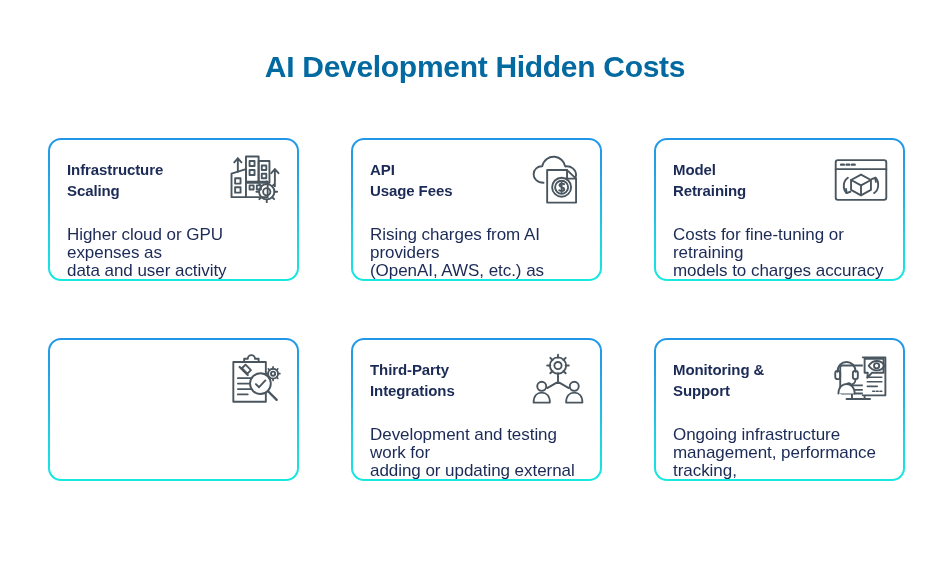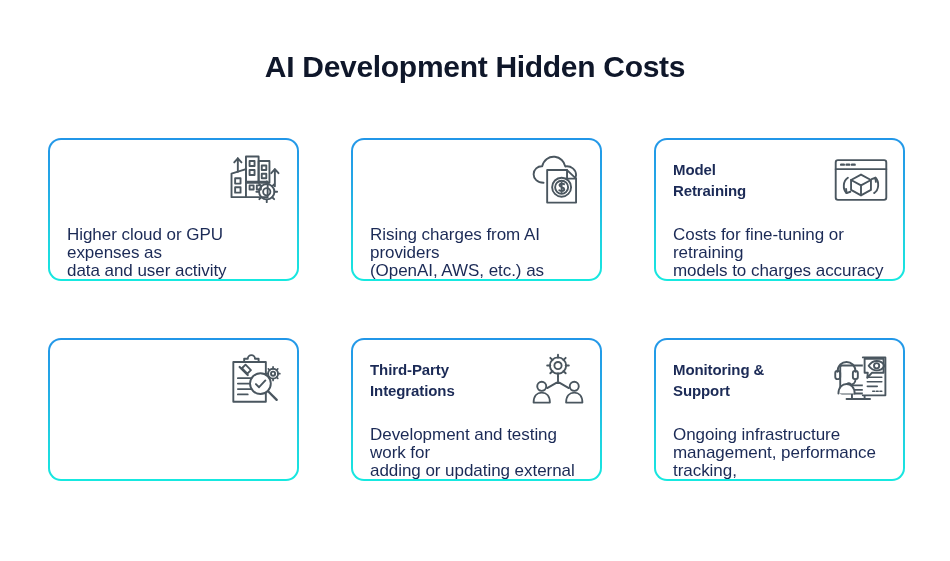--- a/index.html
+++ b/index.html
@@ -17,21 +17,21 @@
 
   .page-title {
     position: absolute;
     left: 0;
     top: 46px;
     width: 950px;
     text-align: center;
     font-size: 30px;
     font-weight: bold;
     letter-spacing: -0.3px;
-    color: #0f172a;
+    color: #0369a1;
     line-height: 42px;
   }
 
   .grid {
     position: absolute;
     left: 48px;
     top: 138px;
     width: 856px;
     display: grid;
     grid-template-columns: 251px 251px 251px;
@@ -96,20 +96,22 @@
 </style>
 </head>
 <body>
 
 <div class="page-title">AI Development Hidden Costs</div>
 
 <div class="grid">
 
   <div class="card">
     <div class="card-inner">
+      <div class="card-heading">Infrastructure
+Scaling</div>
       <div class="card-body">Higher cloud or GPU expenses as
 data and user activity increase.</div>
       <div class="card-icon">
         <svg viewBox="0 0 64 62" fill="none" stroke="#4a565f" stroke-width="2.1" stroke-linecap="round" stroke-linejoin="round">
 
           <path d="M13 22 L13 7 M13 7 L9 11.5 M13 7 L17 11.5"></path>
 
           <path d="M54 38 L54 19 M54 19 L50 23.5 M54 19 L58 23.5"></path>
 
           <rect x="22" y="5" width="14" height="29"></rect>
@@ -131,20 +133,22 @@
           <circle cx="45" cy="44" r="8.5"></circle>
           <circle cx="45" cy="44" r="4"></circle>
           <path d="M45 32.5 L45 35.5 M45 52.5 L45 55.5 M33.5 44 L36.5 44 M53.5 44 L56.5 44 M36.8 35.8 L38.9 37.9 M51.1 50.1 L53.2 52.2 M53.2 35.8 L51.1 37.9 M38.9 50.1 L36.8 52.2"></path>
         </svg>
       </div>
     </div>
   </div>
 
   <div class="card">
     <div class="card-inner">
+      <div class="card-heading">API
+Usage Fees</div>
       <div class="card-body">Rising charges from AI providers
 (OpenAI, AWS, etc.) as query
 volumes grow.</div>
       <div class="card-icon">
         <svg viewBox="0 0 64 62" fill="none" stroke="#4a565f" stroke-width="2.1" stroke-linecap="round" stroke-linejoin="round">
 
           <path d="M16 34 C9 34 5 29.5 5 24.5 C5 19.5 9.5 15.5 14.5 15.8 C16 9 22 4.5 28.5 5.3 C34.5 6 39 10.5 40 16 C46.5 15 52 19.5 52 25.5 C52 30.5 48 34 43 34"></path>
 
           <path d="M20 20 L42 20 L52 29.5 L52 56 L20 56 Z" fill="#ffffff"></path>
           <path d="M42 20 L42 29.5 L52 29.5"></path>

